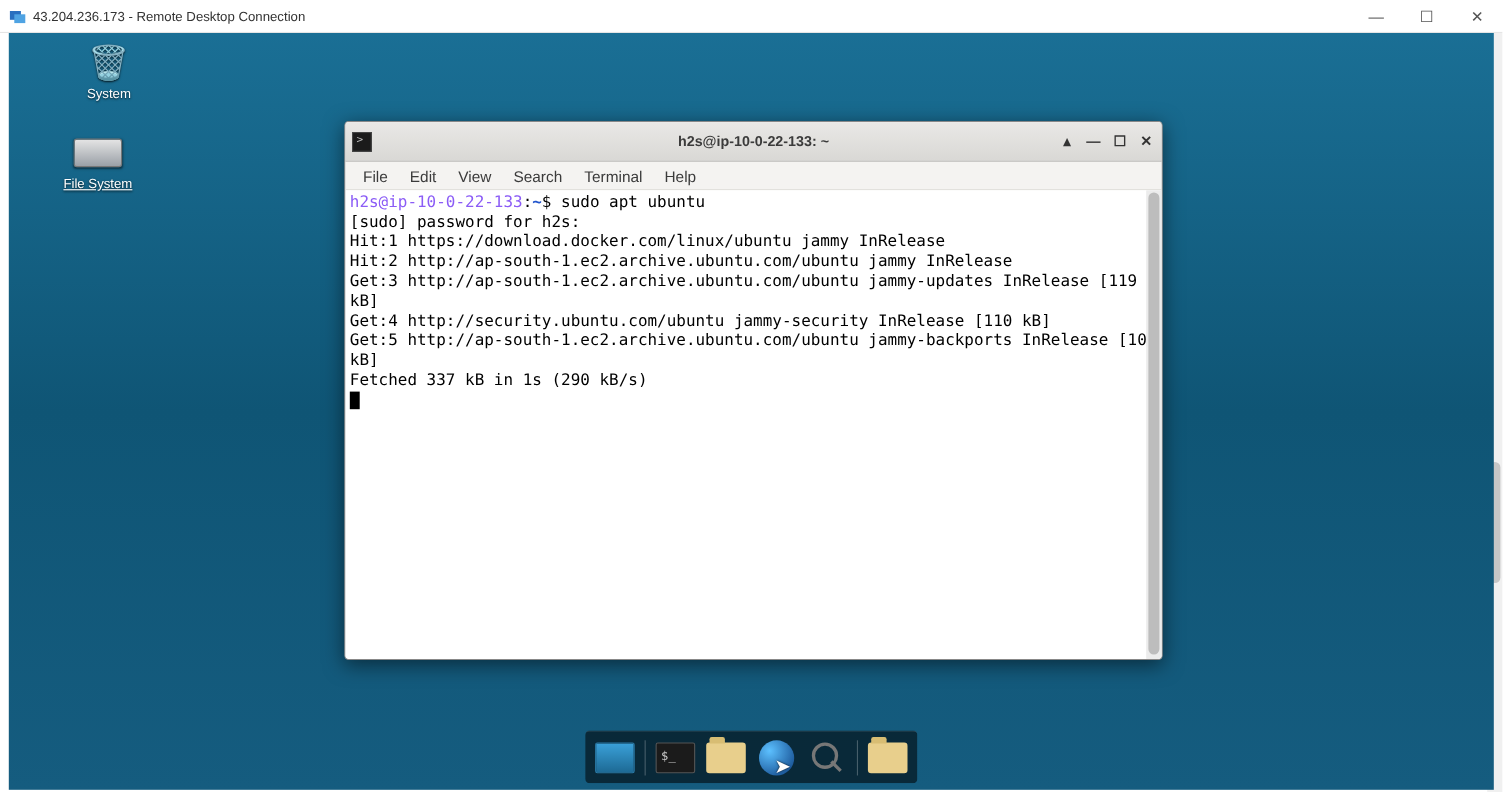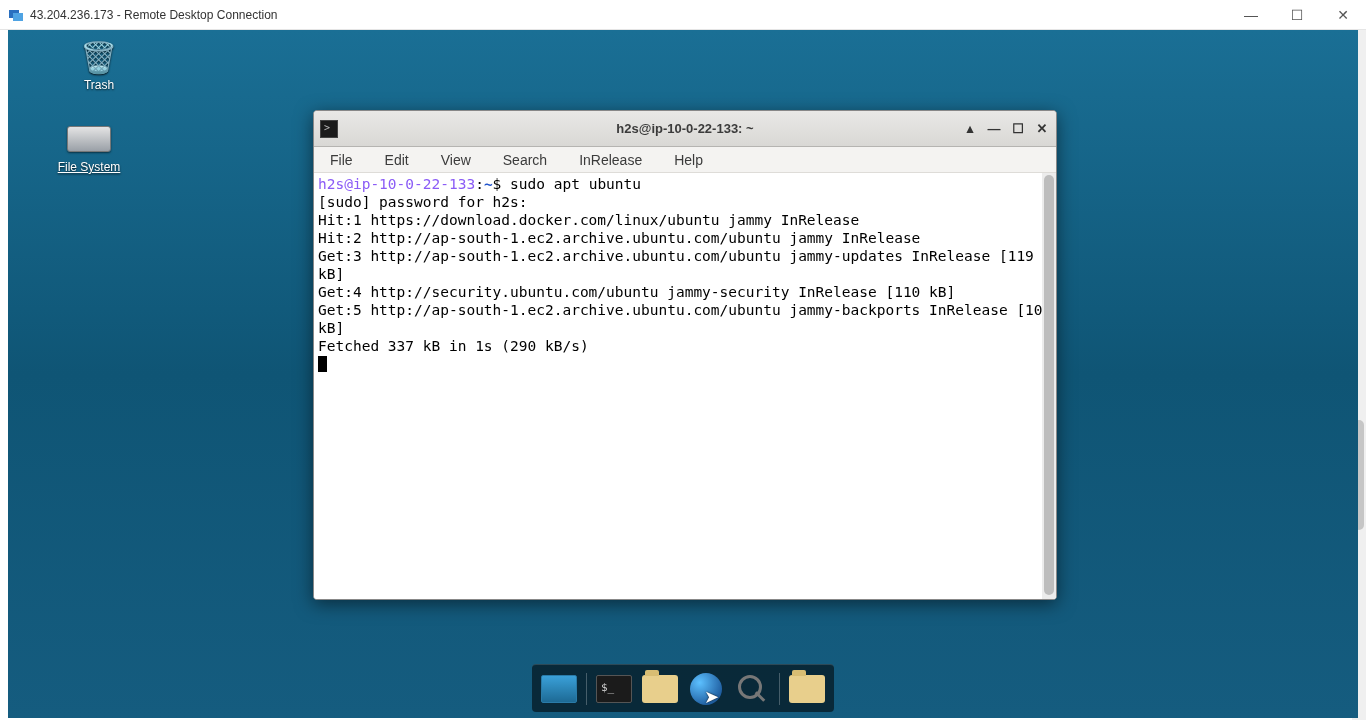--- a/index.html
+++ b/index.html
@@ -104,21 +104,21 @@
     border:1px solid #444;
   }
   .term-title .app-icon:after{content:">"; color:#bbb; font:10px monospace; position:absolute; left:3px; top:1px;}
   .term-ctrls{position:absolute; right:4px; display:flex; gap:4px;}
   .term-ctrls span{
     width:20px; height:18px; display:flex; align-items:center; justify-content:center;
     font-size:13px; color:#333; font-weight:bold;
   }
   .term-menu{
     height:26px; background:#f4f3f1; border-bottom:1px solid #dedcd8;
-    display:flex; align-items:center; gap:12px; padding:0 6px;
+    display:flex; align-items:center; gap:0; padding:0 6px;
     font-size:14px; color:#3b3b3b;
   }
   .term-menu span{ padding:3px 10px; }
   .term-body{
     flex:1; background:#fff; font-family:"DejaVu Sans Mono","Courier New",monospace;
     font-size:14.5px; padding:2px 4px; position:relative; white-space:pre-wrap;
     line-height:18px; color:#000;
   }
   .prompt-user{color:#8b5cf6; font-weight:normal;}
   .prompt-path{color:#2255cc; font-weight:bold;}
@@ -145,21 +145,21 @@
 </div>
 
 <div class="rdp-right-scroll">
   <div class="thumb"></div>
 </div>
 
 <div class="rdp-body">
 
   <div class="desk-icon icon-trash">
     <div class="ic-glyph">🗑️</div>
-    <span>Trash</span>
+    <span>System</span>
   </div>
   <div class="desk-icon icon-fs">
     <div class="ic-glyph">
         <div class="drive-glyph"></div>
       </div>
     <span>File System</span>
   </div>
 
   <div class="termwin">
     <div class="term-title">
@@ -170,21 +170,21 @@
         <span>—</span>
         <span>☐</span>
         <span>✕</span>
       </div>
     </div>
     <div class="term-menu">
       <span>File</span>
       <span>Edit</span>
       <span>View</span>
       <span>Search</span>
-      <span>InRelease</span>
+      <span>Terminal</span>
       <span>Help</span>
     </div>
     <div class="term-body"><span class="prompt-user">h2s@ip-10-0-22-133</span><span>:</span><span class="prompt-path">~</span><span>$ </span><span>sudo apt ubuntu</span>
 <span>[sudo] password for h2s:</span>
 <span>Hit:1 https://download.docker.com/linux/ubuntu jammy InRelease</span>
 <span>Hit:2 http://ap-south-1.ec2.archive.ubuntu.com/ubuntu jammy InRelease</span>
 <span>Get:3 http://ap-south-1.ec2.archive.ubuntu.com/ubuntu jammy-updates InRelease [119 kB]</span>
 <span>Get:4 http://security.ubuntu.com/ubuntu jammy-security InRelease [110 kB]</span>
 <span>Get:5 http://ap-south-1.ec2.archive.ubuntu.com/ubuntu jammy-backports InRelease [108 kB]</span>
 <span>Fetched 337 kB in 1s (290 kB/s)</span>

